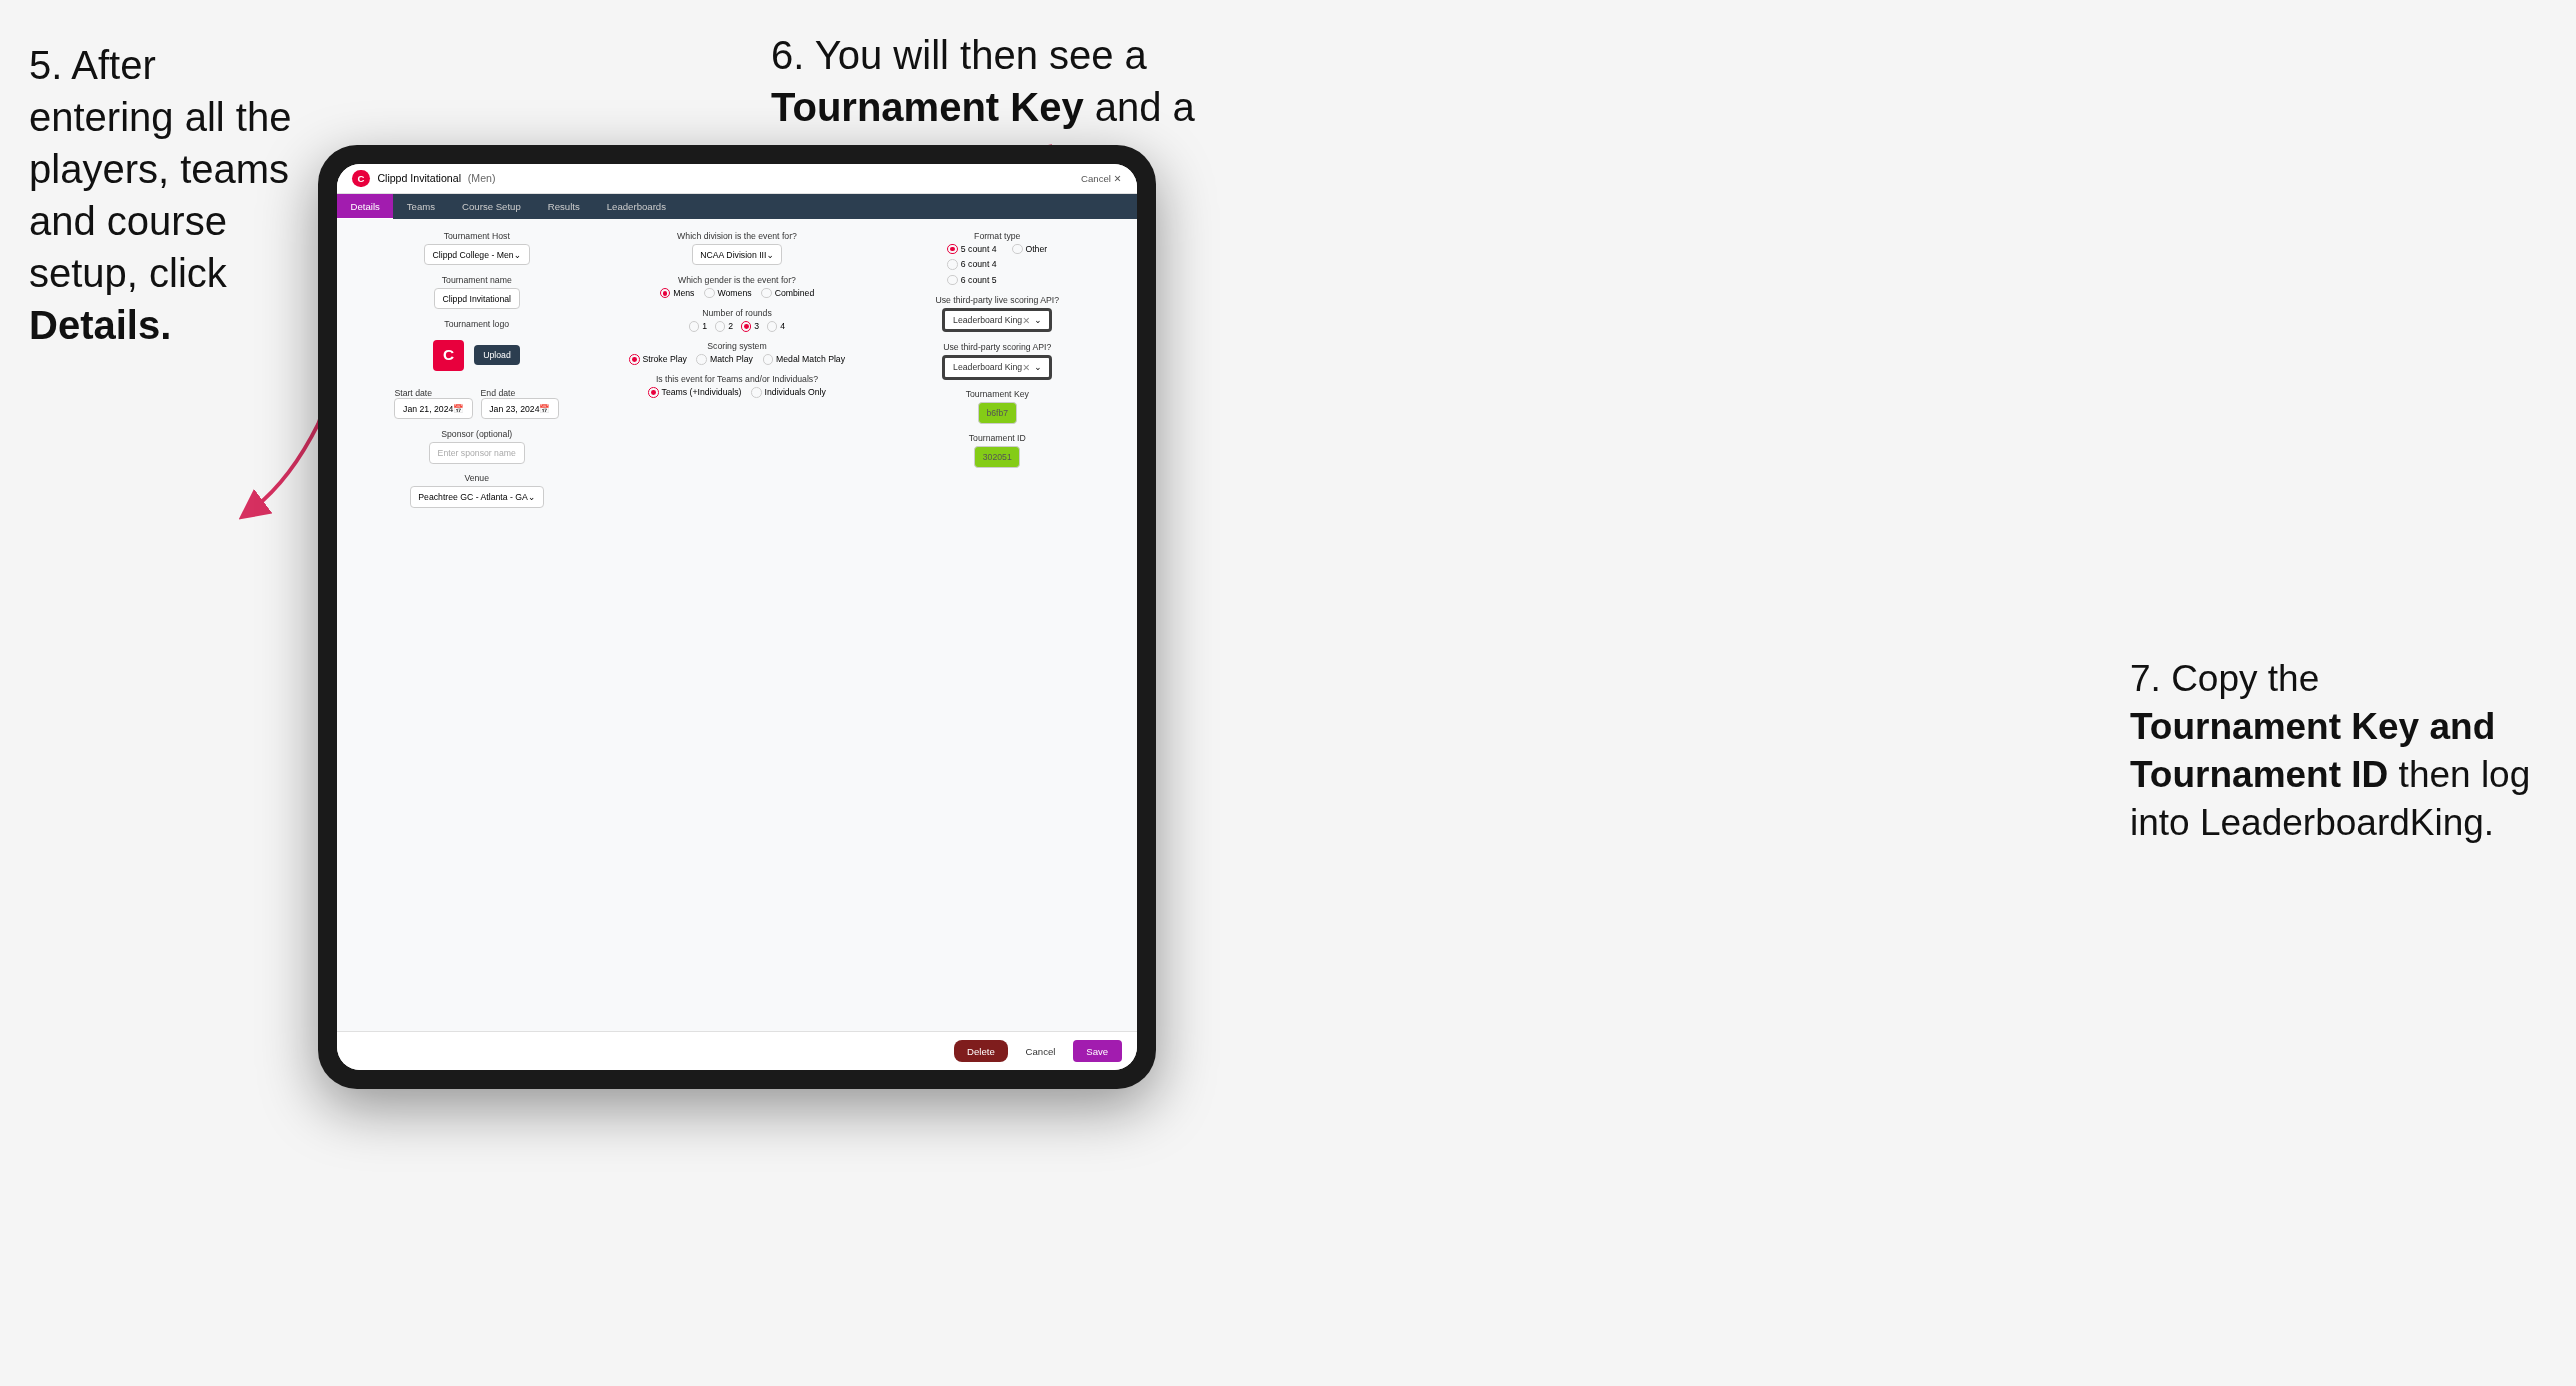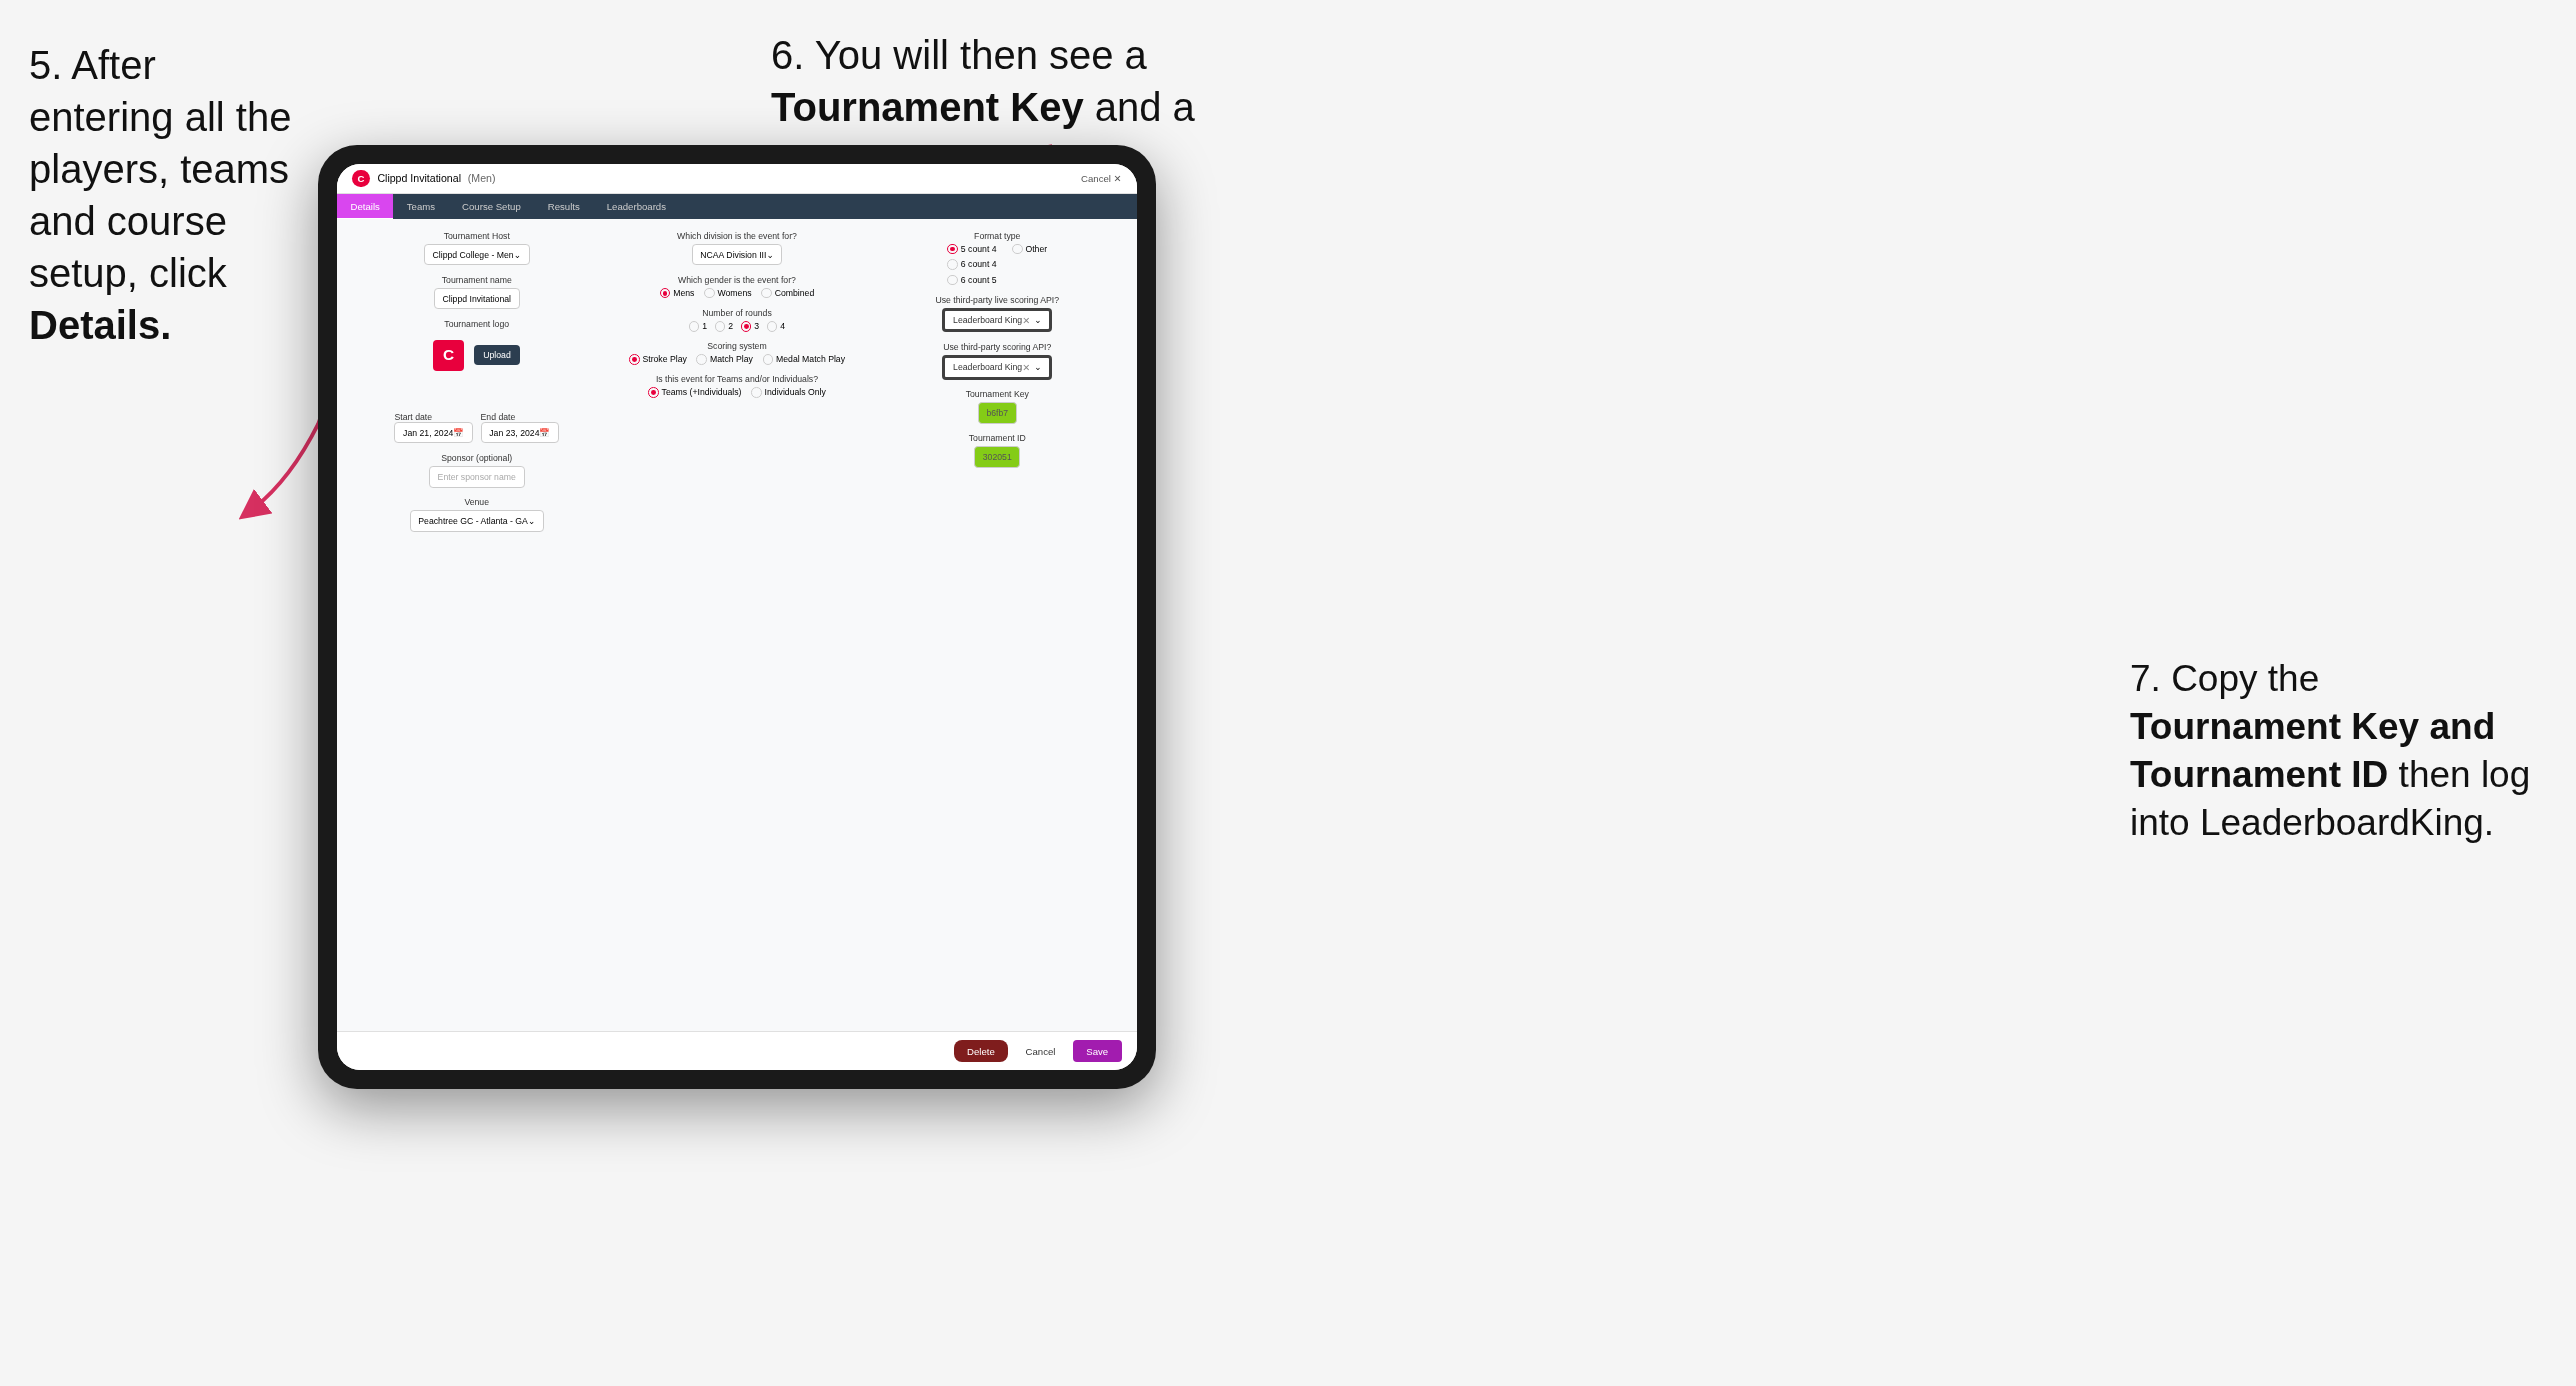--- a/index.html
+++ b/index.html
@@ -171,21 +171,21 @@
       padding: 6.7px 13.5px;
       font-size: 9.6px;
       color: #ccc;
       cursor: pointer;
       border-bottom: 1.9px solid transparent;
     }
 
     .tab.active {
       color: #fff;
       border-bottom: 1.9px solid #fff;
-      background: #d946ef;
+      background: #a21caf;
     }
 
     
     .main-content {
       flex: 1;
       overflow-y: auto;
       padding: 11.6px 15.4px;
       background: #f8f9fa;
     }
 
@@ -282,21 +282,20 @@
       padding: 4.8px 9.6px;
       font-size: 8.7px;
       cursor: pointer;
     }
 
     
     .date-row {
       display: grid;
       grid-template-columns: 1fr 1fr;
       gap: 7.7px;
-      margin-top: 24px;
     }
 
     .date-field {
       border: 1px solid #ccc;
       border-radius: 3.9px;
       padding: 4.8px 7.7px;
       font-size: 8.7px;
       background: #fff;
       display: flex;
       align-items: center;

